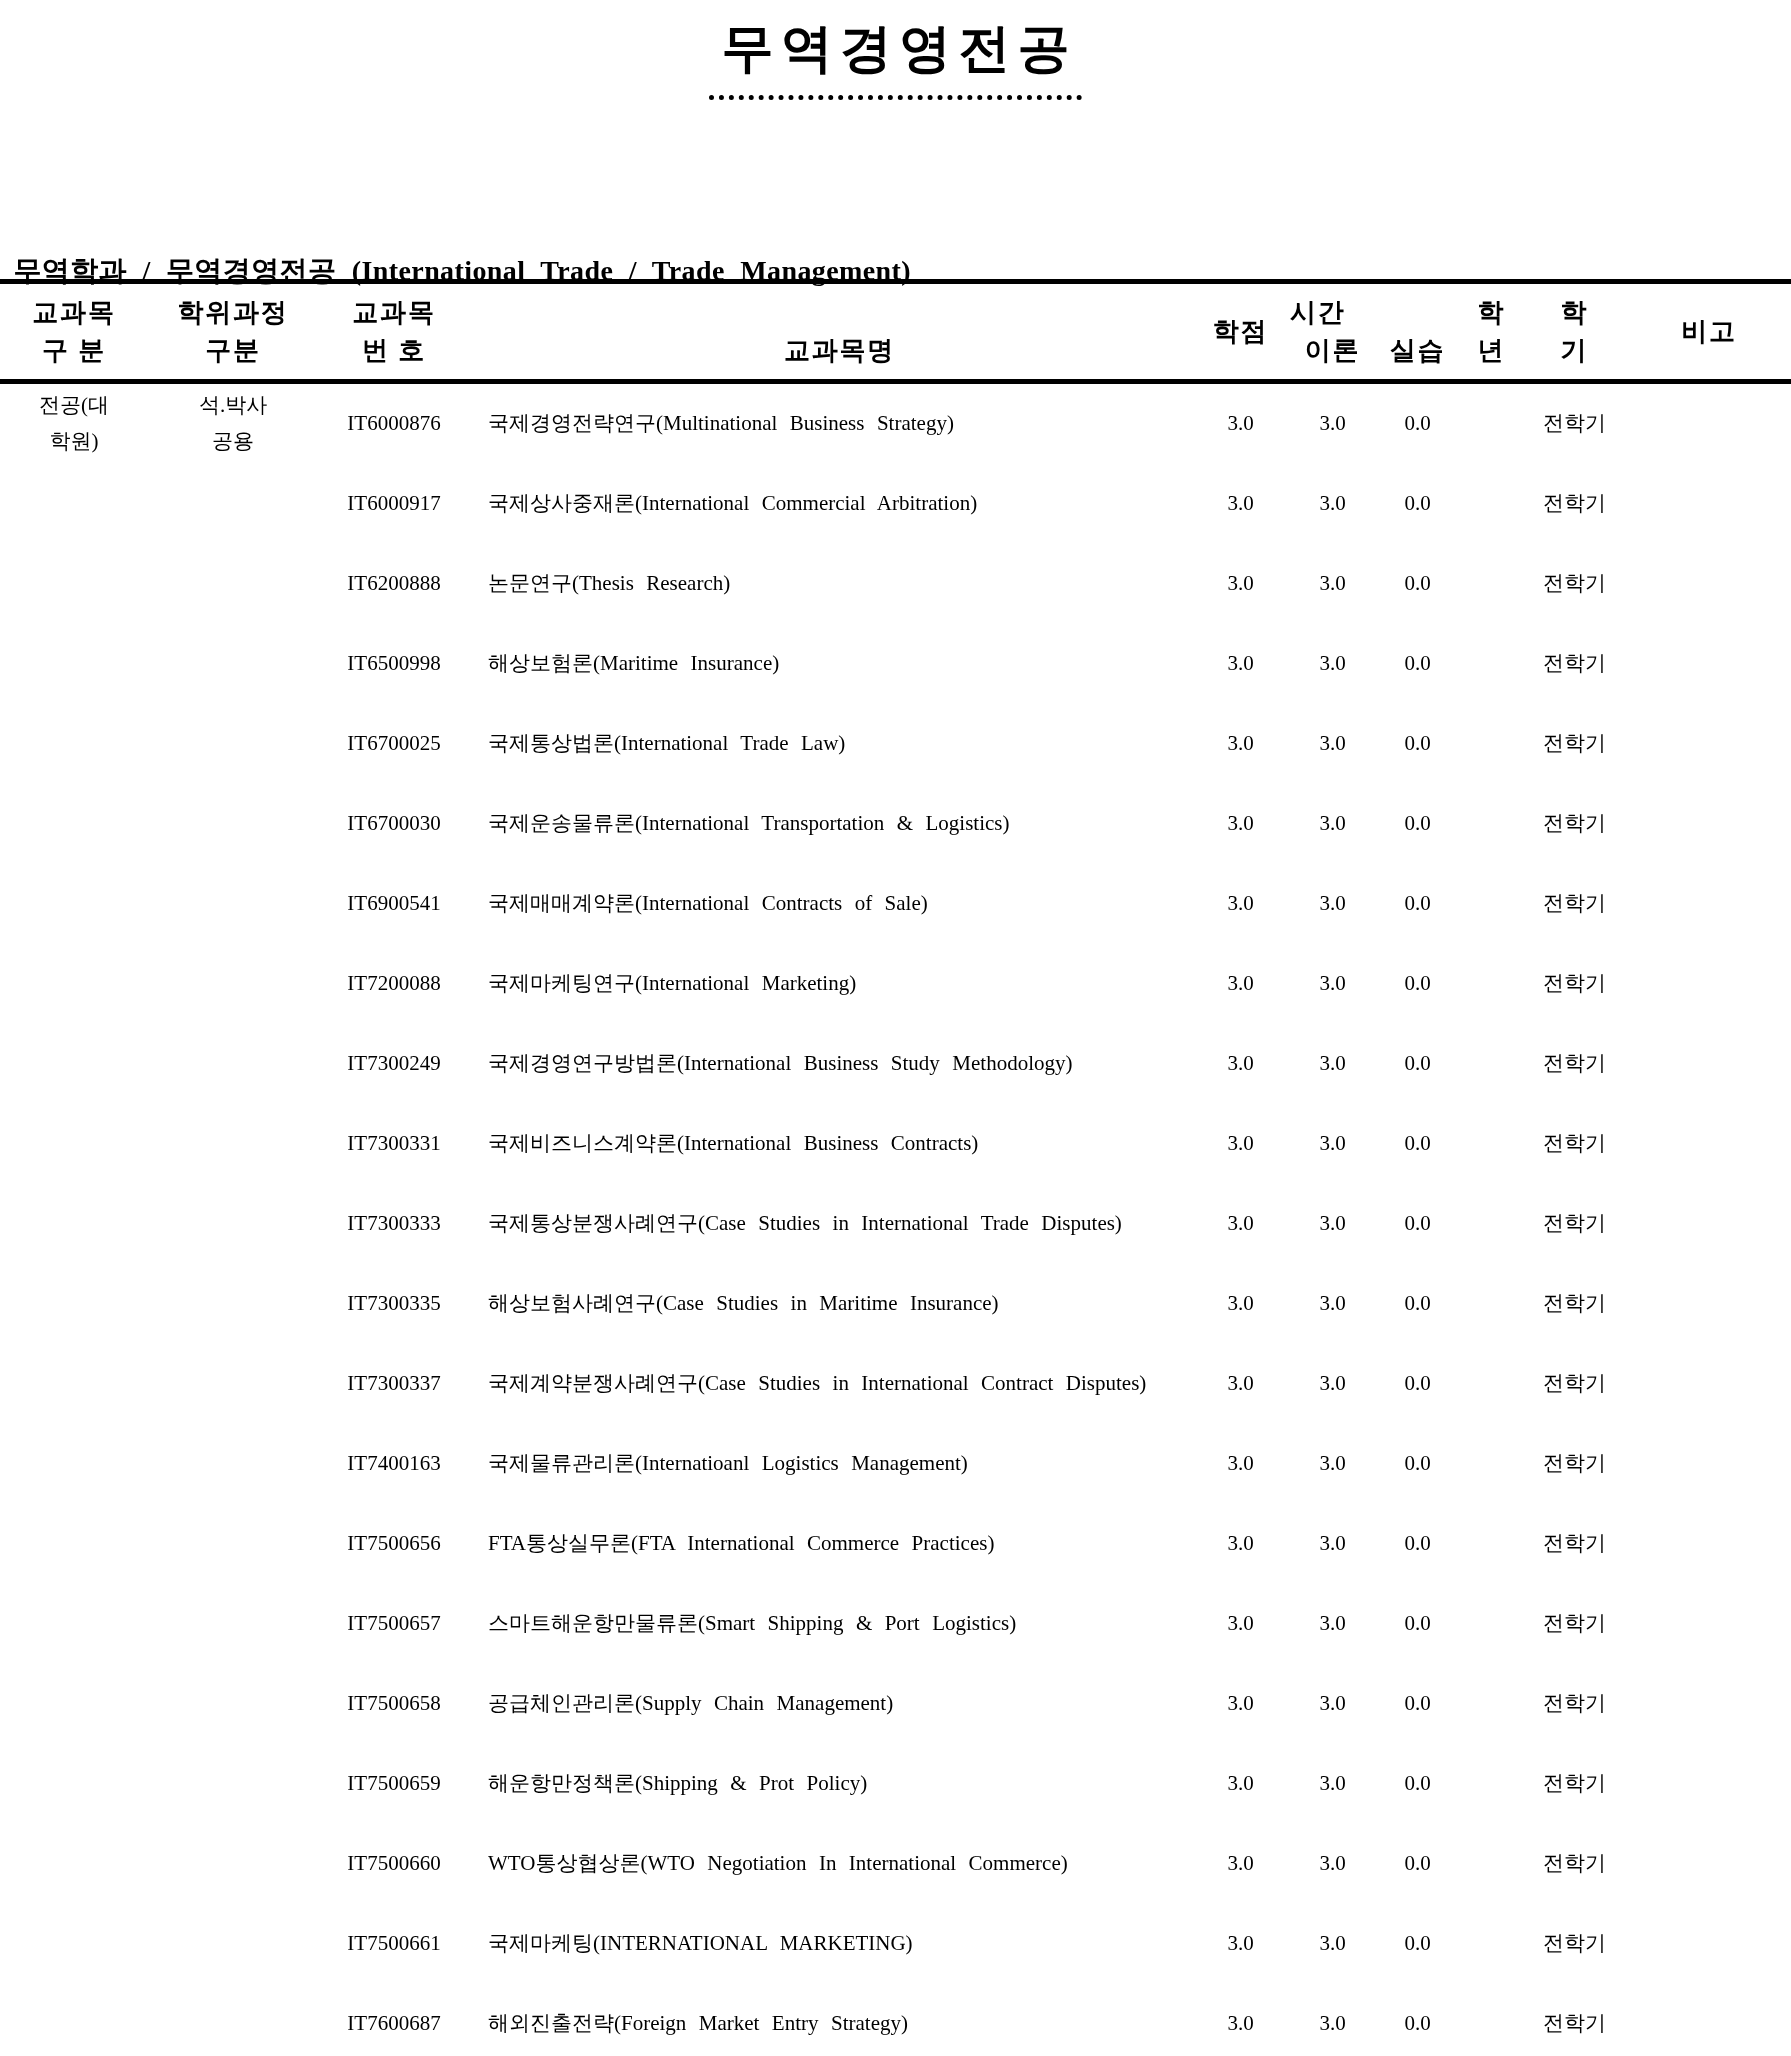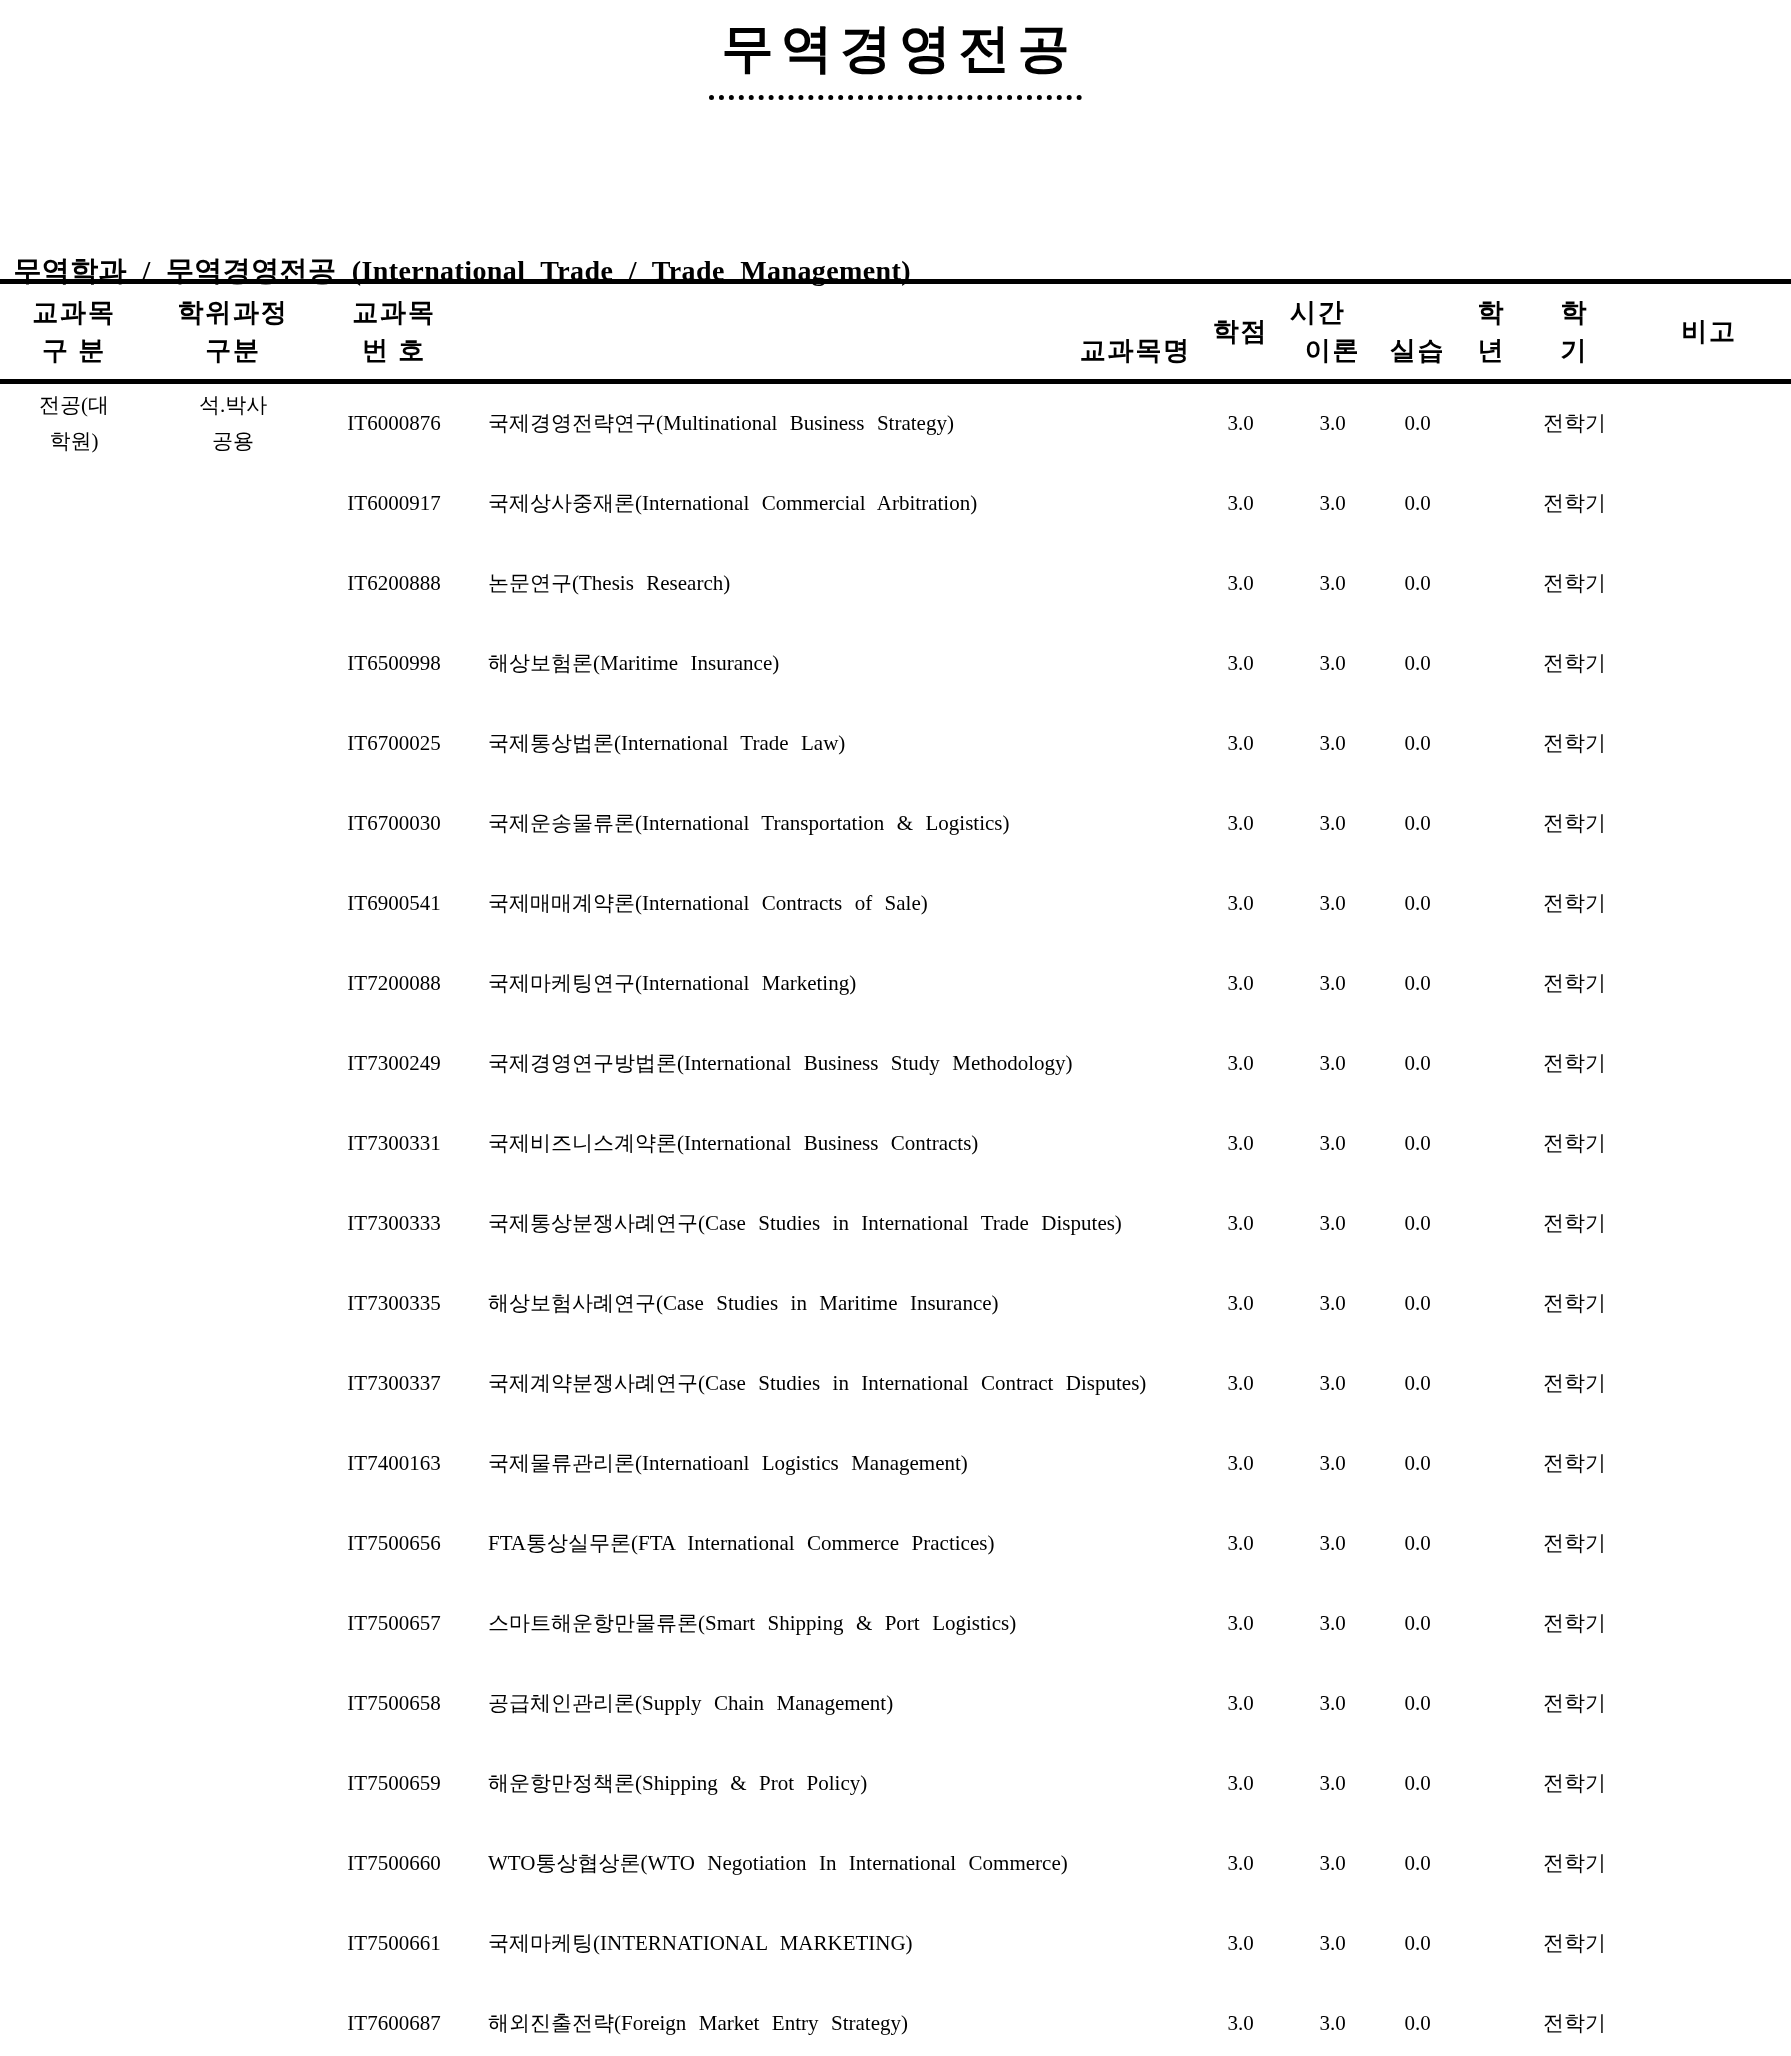--- a/index.html
+++ b/index.html
@@ -28,21 +28,21 @@
     grid-template-columns:148px 170px 152px 721px 99px 85px 85px 63px 103px 166px;
   }
   .thead {
     position:absolute; top:284px; left:0; width:1607px; height:95px;
     font-size:26px; font-weight:bold; letter-spacing:1.8px;
   }
   .th {
     display:flex; flex-direction:column; align-items:center; justify-content:center;
     text-align:center; line-height:38px;
   }
-  .th.name-h { align-items:flex-end; padding-left:18px; text-align:left;margin-top:39px; }
+  .th.name-h { align-items:center; padding-left:18px; text-align:left;margin-top:39px; }
   .hours-group { grid-column:6 / span 2; display:flex; flex-direction:column; justify-content:center; }
   .hours-top { line-height:38px; }
   .hours-bottom { display:flex; line-height:38px; }
   .hours-bottom .sub { width:50%; text-align:center; }
 
   .tbody { position:absolute; top:383px; left:0; width:1791px; }
   .trow { height:80px; font-size:21px; }
   .td {
     display:flex; flex-direction:column; align-items:center; justify-content:center;
     text-align:center; line-height:36px;

